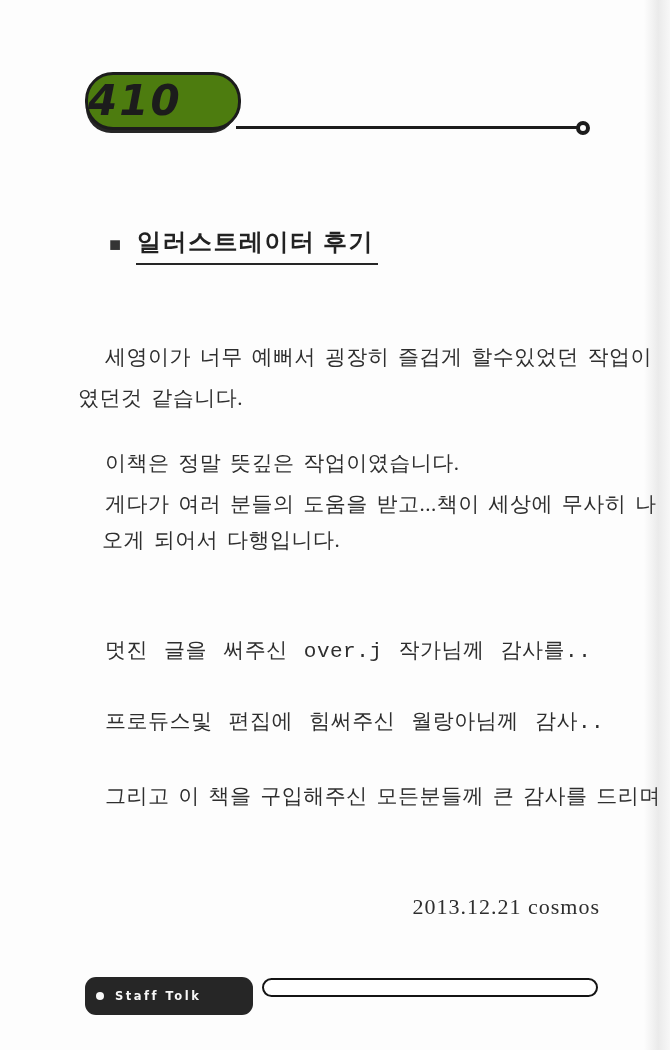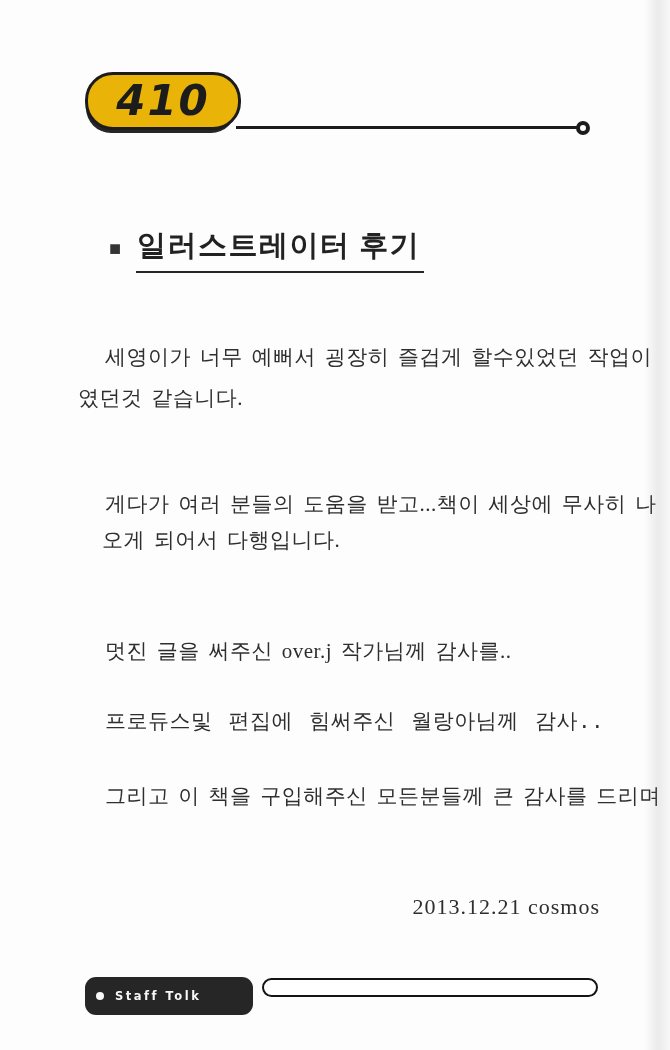--- a/index.html
+++ b/index.html
@@ -13,23 +13,23 @@
     color: #2e2e2e;
   }
 
   
   .pagenum-pill {
     position: absolute;
     left: 85px; top: 72px;
     width: 150px; height: 52px;
     border: 3.5px solid #1c1c1c;
     border-radius: 28px;
-    background: #eab308;
+    background: #4d7c0f;
     box-shadow: -2px 6px 0 -3px #262626;
-    display: flex; align-items: center; justify-content: center;
+    display: flex; align-items: center; justify-content: flex-start;
     z-index: 2;
   }
   .pagenum {
     font-family: "DejaVu Sans", "Liberation Sans", sans-serif;
     font-style: italic;
     font-weight: bold;
     font-size: 42px;
     letter-spacing: 2px;
     color: #1c1c1c;
     transform: translateY(-1px);
@@ -58,21 +58,21 @@
     display: flex; align-items: center;
   }
   .heading-square {
     font-size: 20px;
     color: #343434;
     margin-right: 15px;
     line-height: 1;
     transform: translateY(-2px);
   }
   .heading-text {
-    font-size: 29px;
+    font-size: 24px;
     font-weight: 600;
     letter-spacing: 1.5px;
     color: #222222;
     border-bottom: 2.5px solid #262626;
     padding: 0 4px 5px 1px;
     white-space: nowrap;
   }
 
   
   .bline {
@@ -153,23 +153,24 @@
   <div class="header-line"></div>
   <div class="header-ring"></div>
 
   <div class="heading">
     <span class="heading-square">■</span>
     <span class="heading-text">일러스트레이터 후기</span>
   </div>
 
   <div class="bline" style="left:105px; top:347px;">세영이가 너무 예뻐서 굉장히 즐겁게 할수있었던 작업이</div>
   <div class="bline" style="left:78px;  top:388px;">였던것 같습니다.</div>
+  <div class="bline" style="left:105px; top:453px;">이책은 정말 뜻깊은 작업이였습니다.</div>
   <div class="bline" style="left:105px; top:494px;">게다가 여러 분들의 도움을 받고...책이 세상에 무사히 나</div>
   <div class="bline" style="left:78px;  top:530px;margin-left:24px;">오게 되어서 다행입니다.</div>
-  <div class="bline" style="left:105px; top:641px;">멋진 글을 써주신 over.j 작가님께 감사를..</div>
+  <div class="bline" style="left:105px; top:641px;font-family:Liberation Mono, monospace;">멋진 글을 써주신 over.j 작가님께 감사를..</div>
   <div class="bline" style="left:105px; top:712px;font-family:Liberation Mono, monospace;">프로듀스및 편집에 힘써주신 월랑아님께 감사..</div>
   <div class="bline" style="left:105px; top:786px;">그리고 이 책을 구입해주신 모든분들께 큰 감사를 드리며</div>
 
   <div class="date-line">2013.12.21 cosmos</div>
 
   <div class="footer-pill">
     <span class="footer-dot"></span>
     <span class="footer-label">Staff Tolk</span>
   </div>
   <div class="footer-outline"></div>

